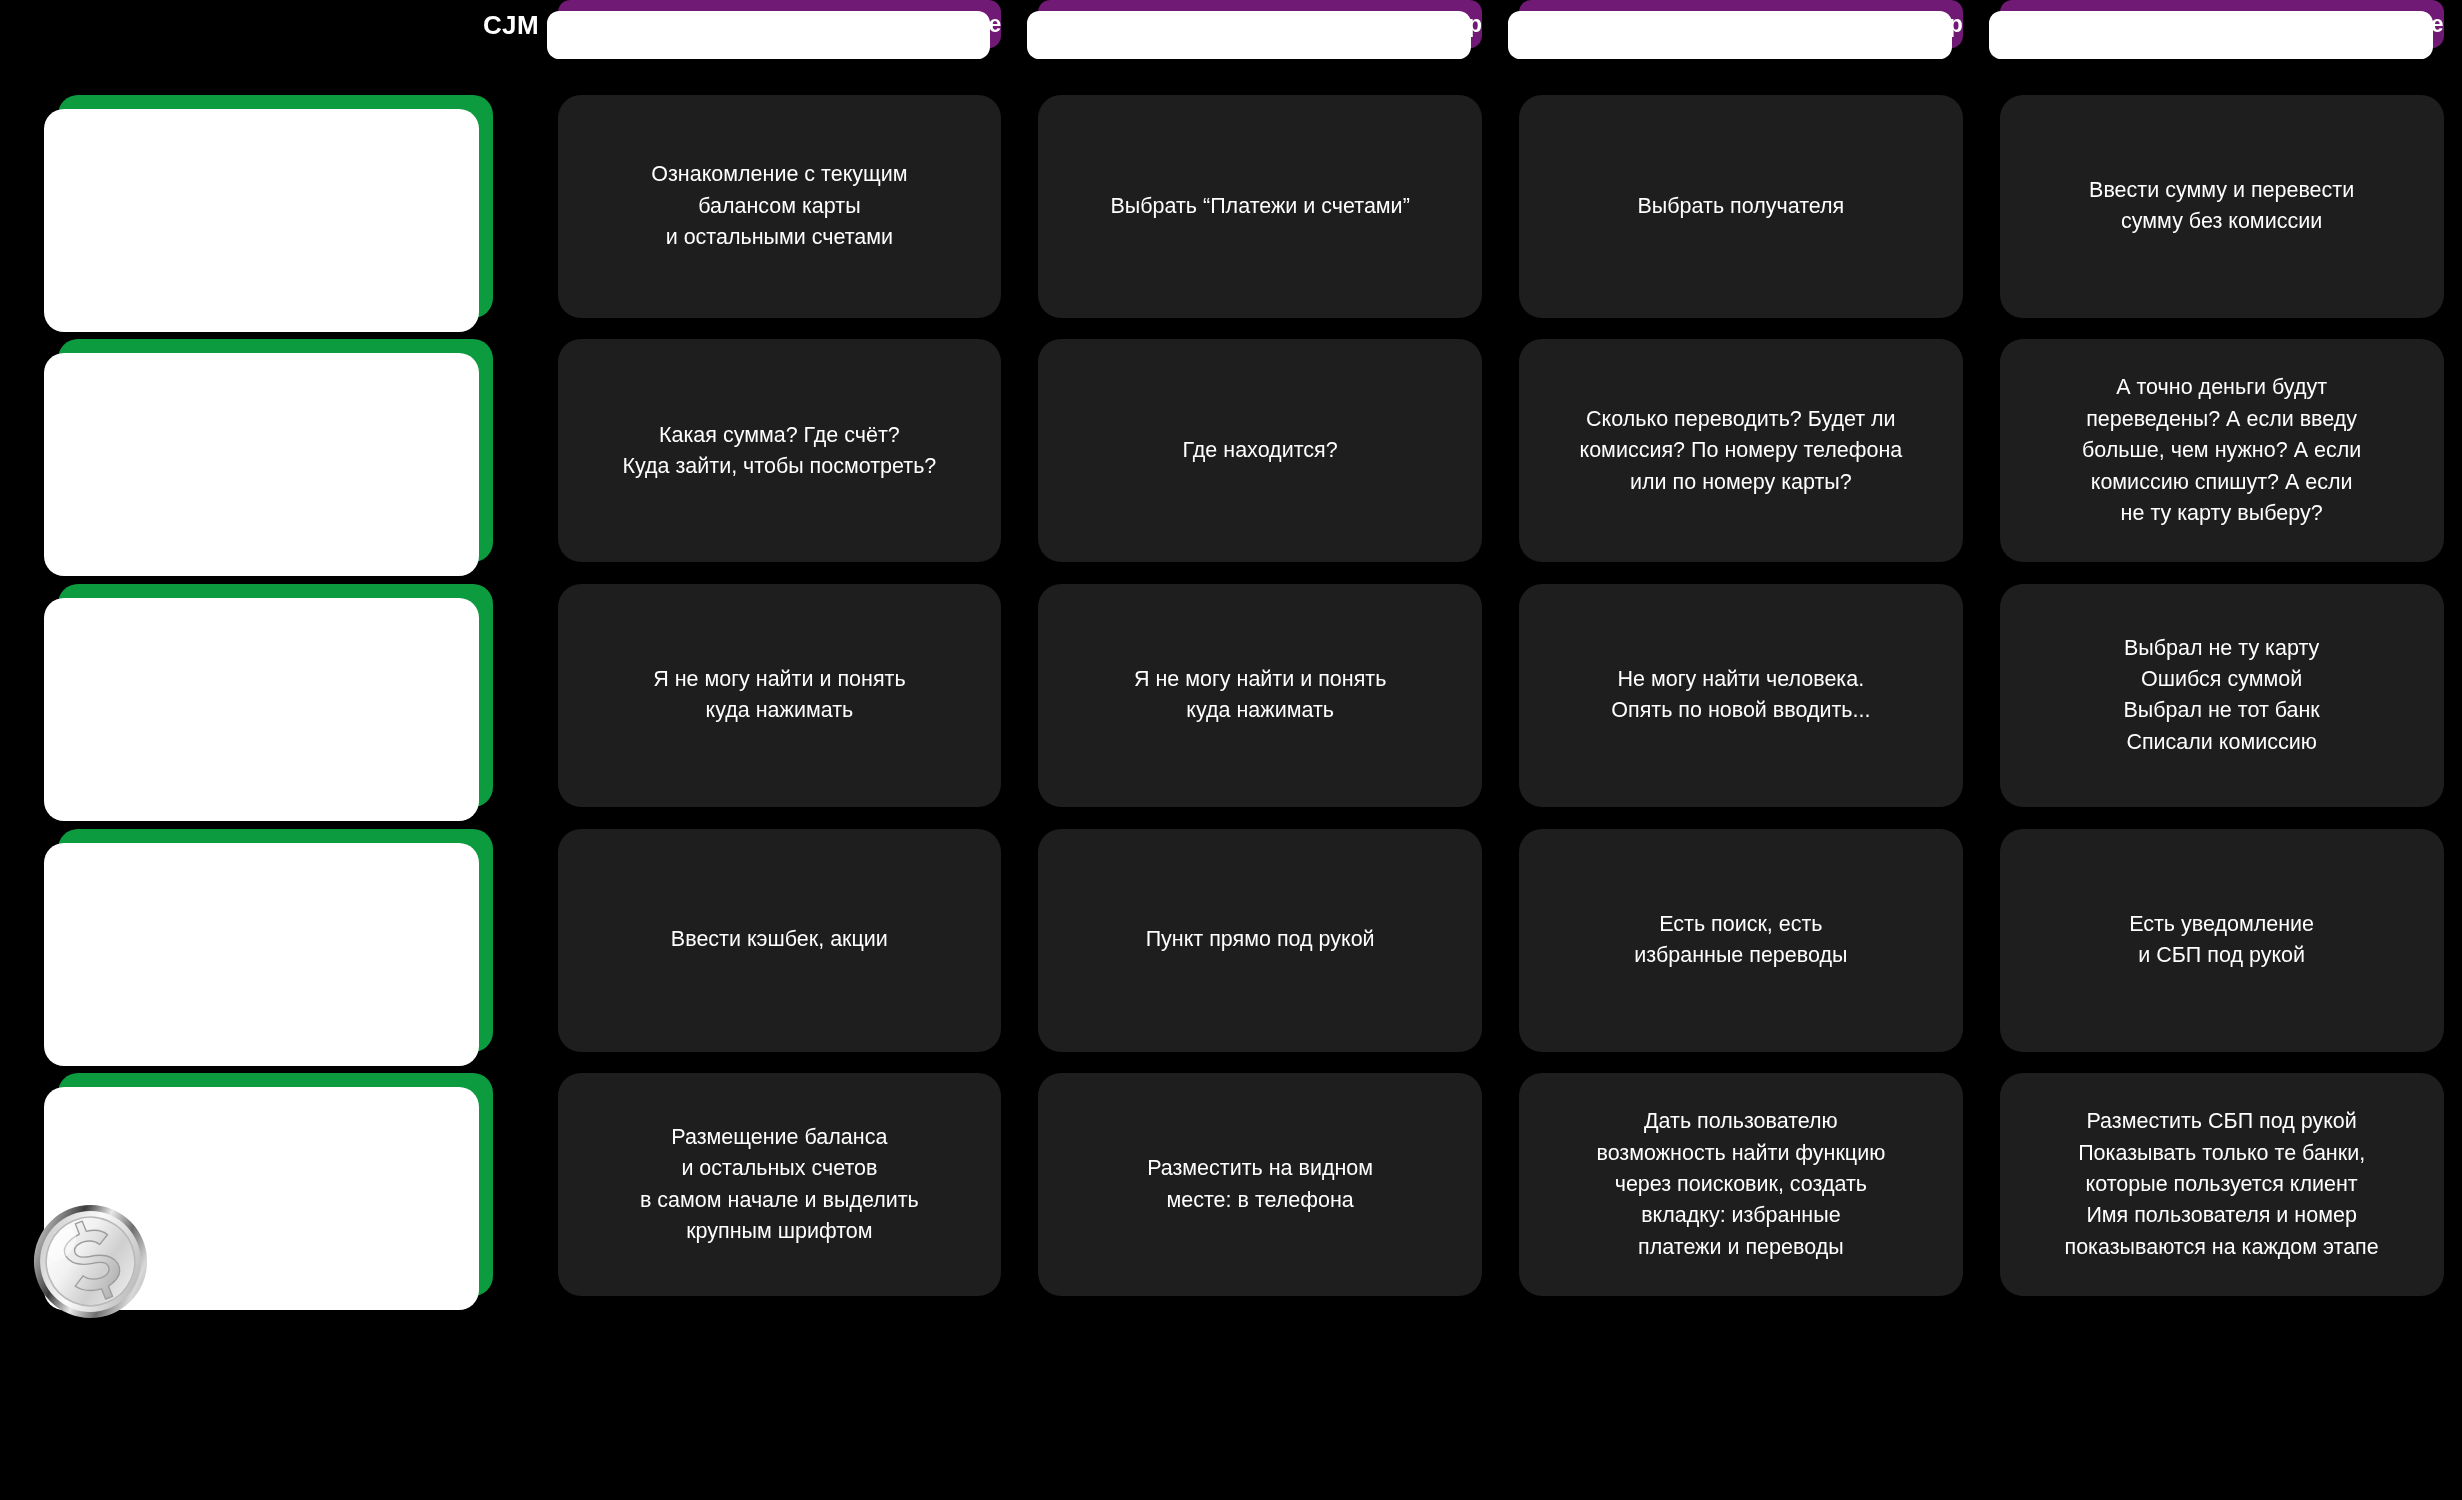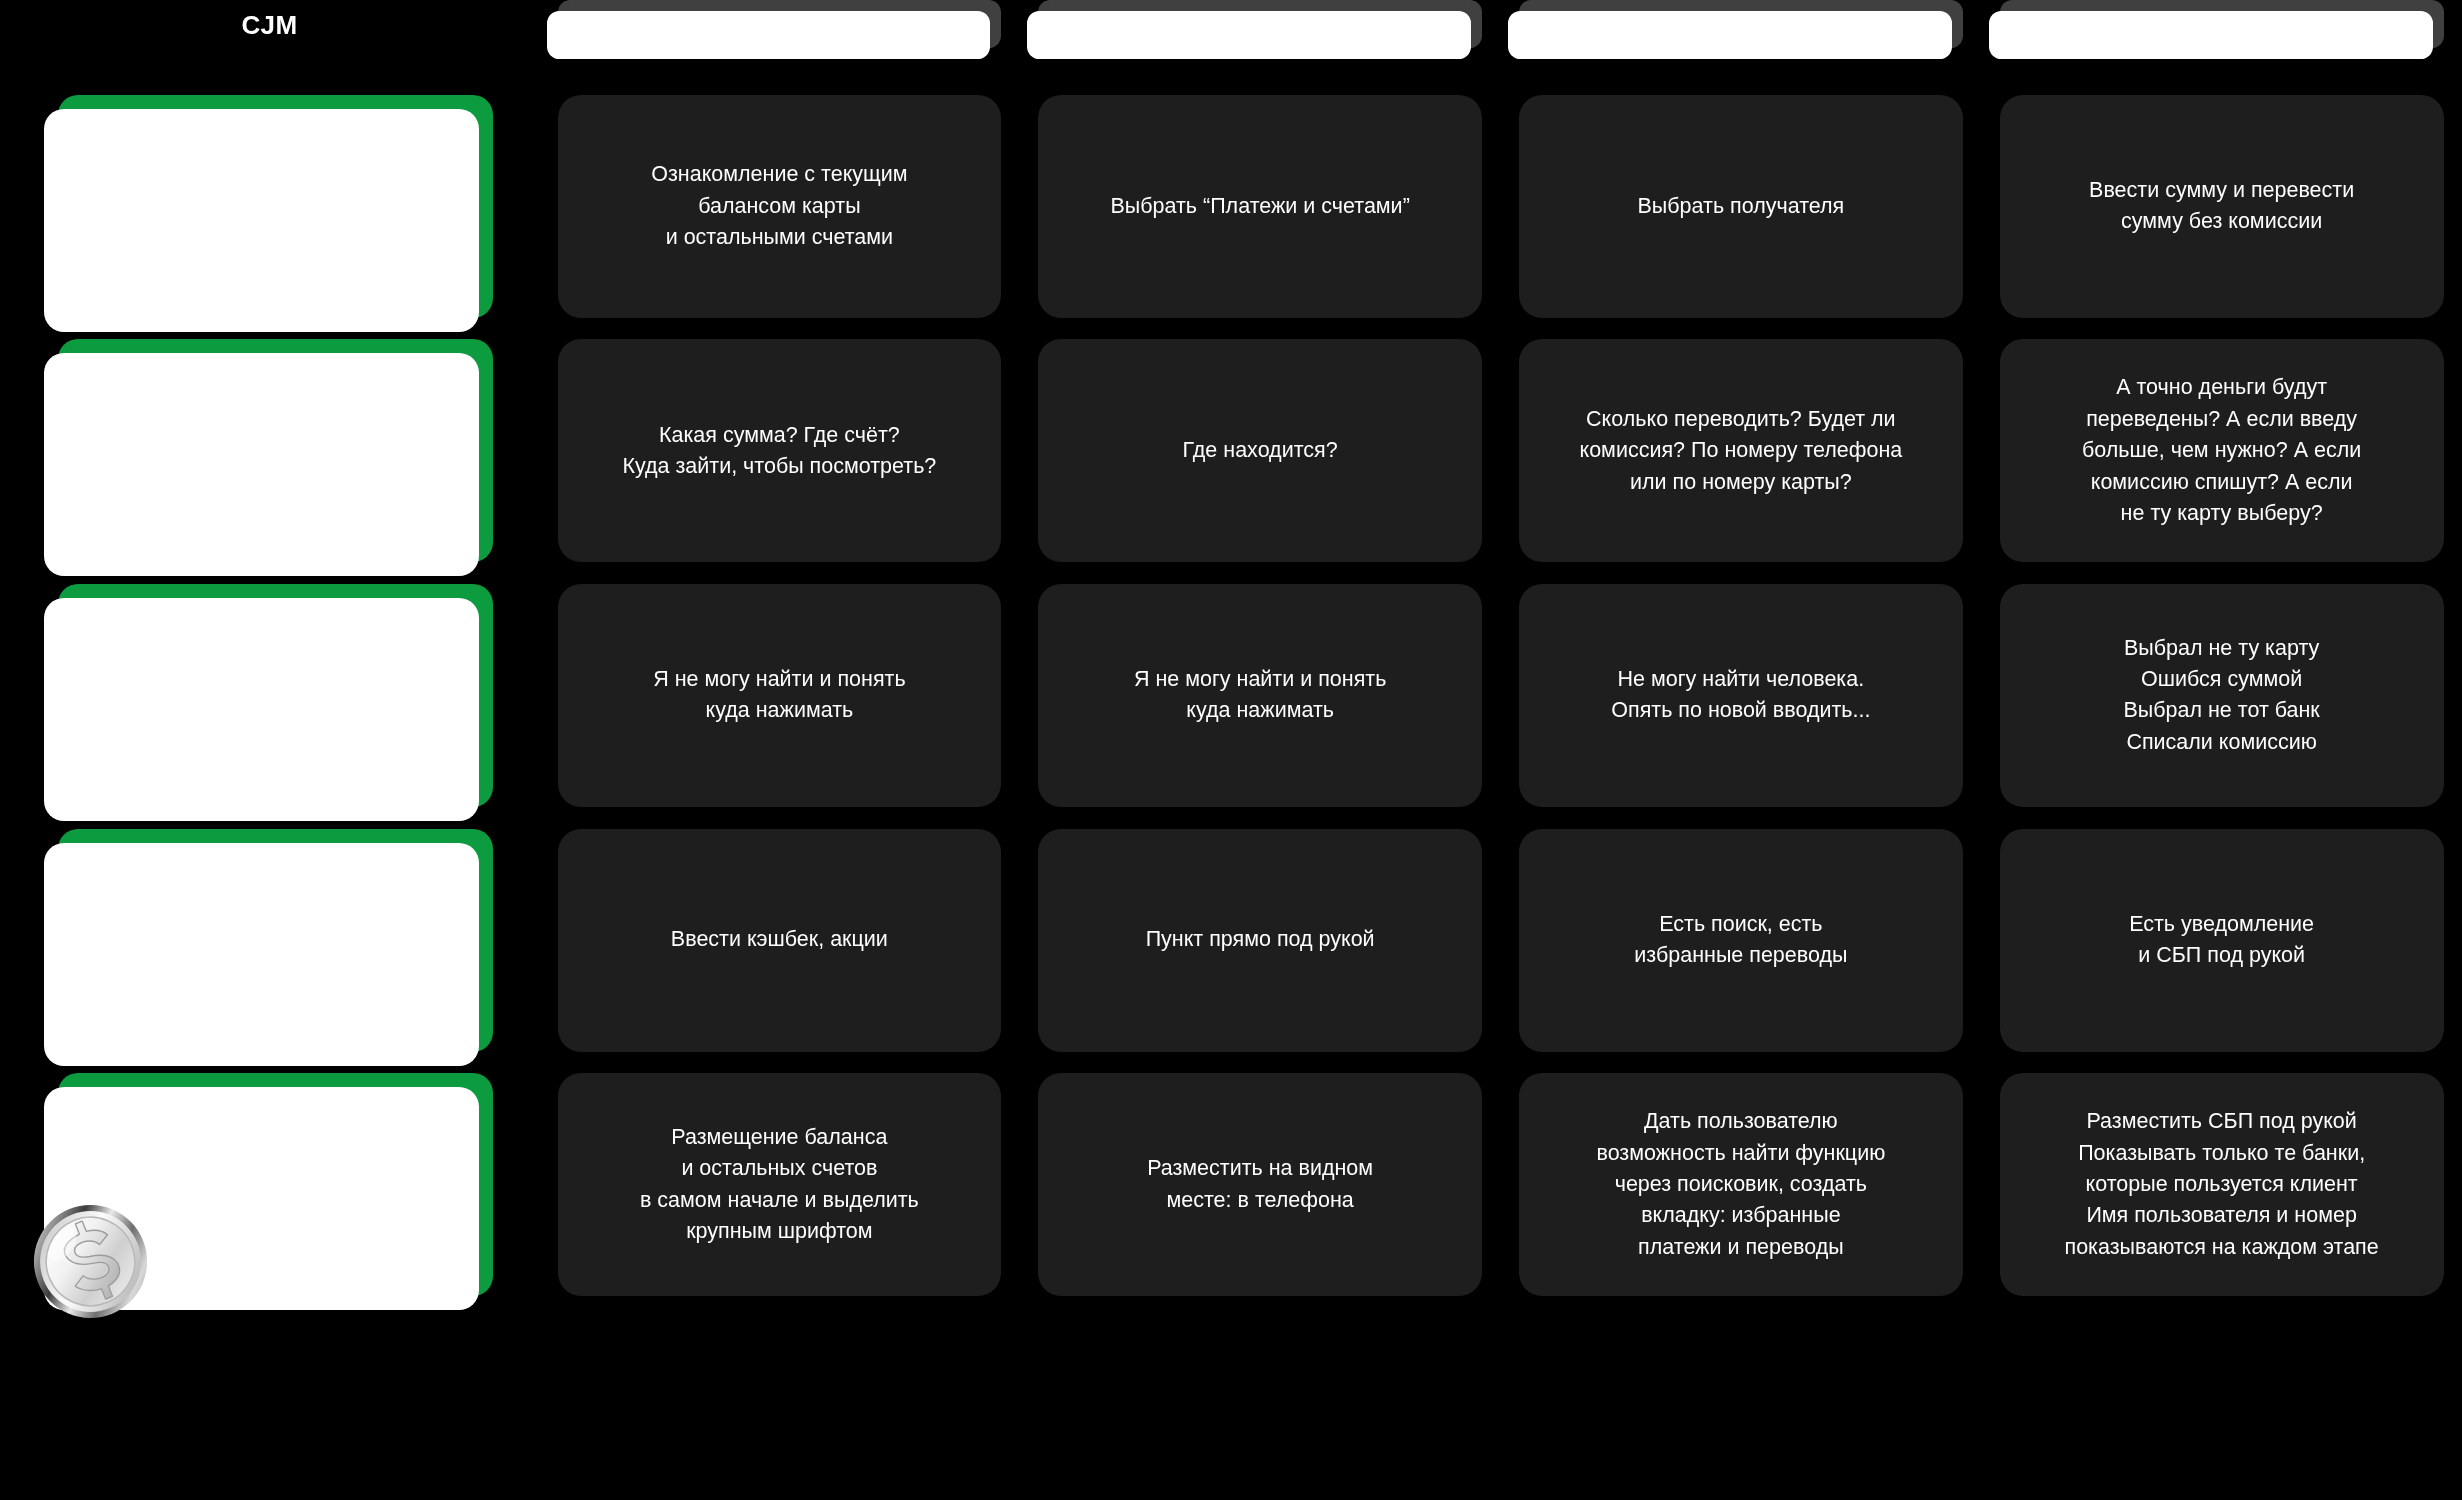--- a/index.html
+++ b/index.html
@@ -32,21 +32,21 @@
     height: 71px;
     display: flex;
     align-items: flex-start;
   }
 
   .cjm-title-cell {
     width: 539px;
     height: 71px;
     display: flex;
     align-items: center;
-    justify-content: center;
+    justify-content: flex-end;
     flex: 0 0 539px;
   }
 
   .cjm-title {
     font-size: 26px;
     font-weight: 700;
     letter-spacing: 0.4px;
     color: #ffffff;
     line-height: 1;
     padding-bottom: 21.5px;
@@ -57,25 +57,25 @@
     display: flex;
     justify-content: center;
     padding: 0 18.5px;
   }
 
   .stage-pill {
     position: relative;
     width: 100%;
     max-width: 462px;
     height: 48px;
-    background: #404040;
+    background: #701a75;
     border-radius: 12.3px;
     display: flex;
     align-items: center;
-    justify-content: center;
+    justify-content: flex-end;
     z-index: 2;
   }
 
   .stage-pill::before {
     content: "";
     position: absolute;
     left: -10.8px;
     top: 10.8px;
     width: 100%;
     height: 48px;

